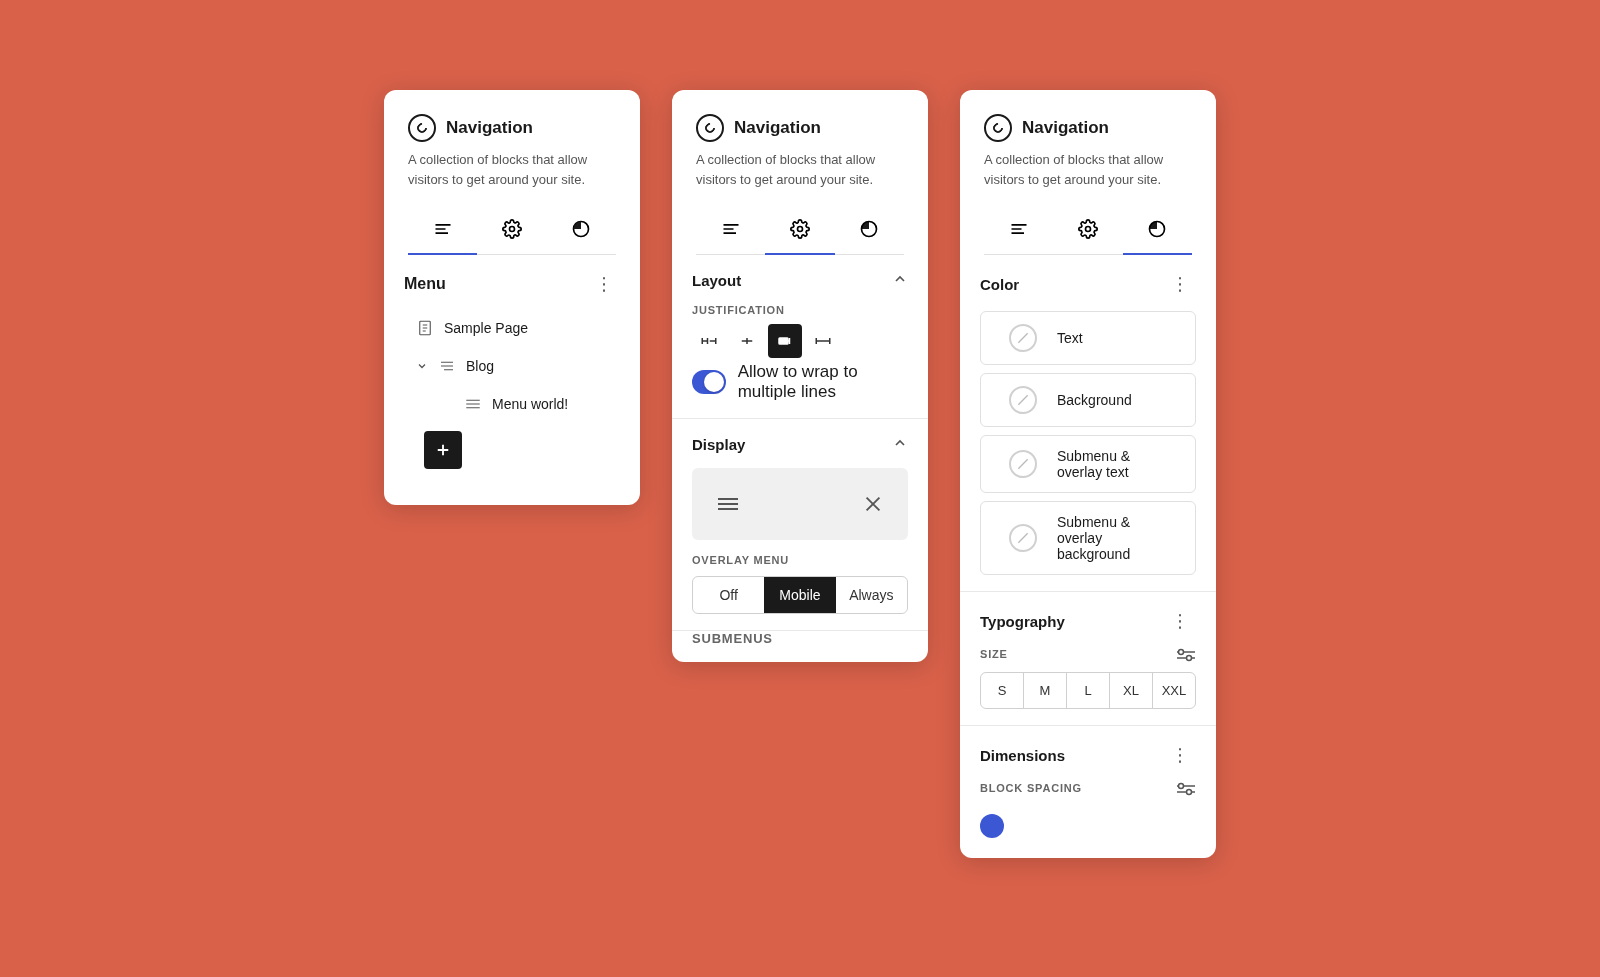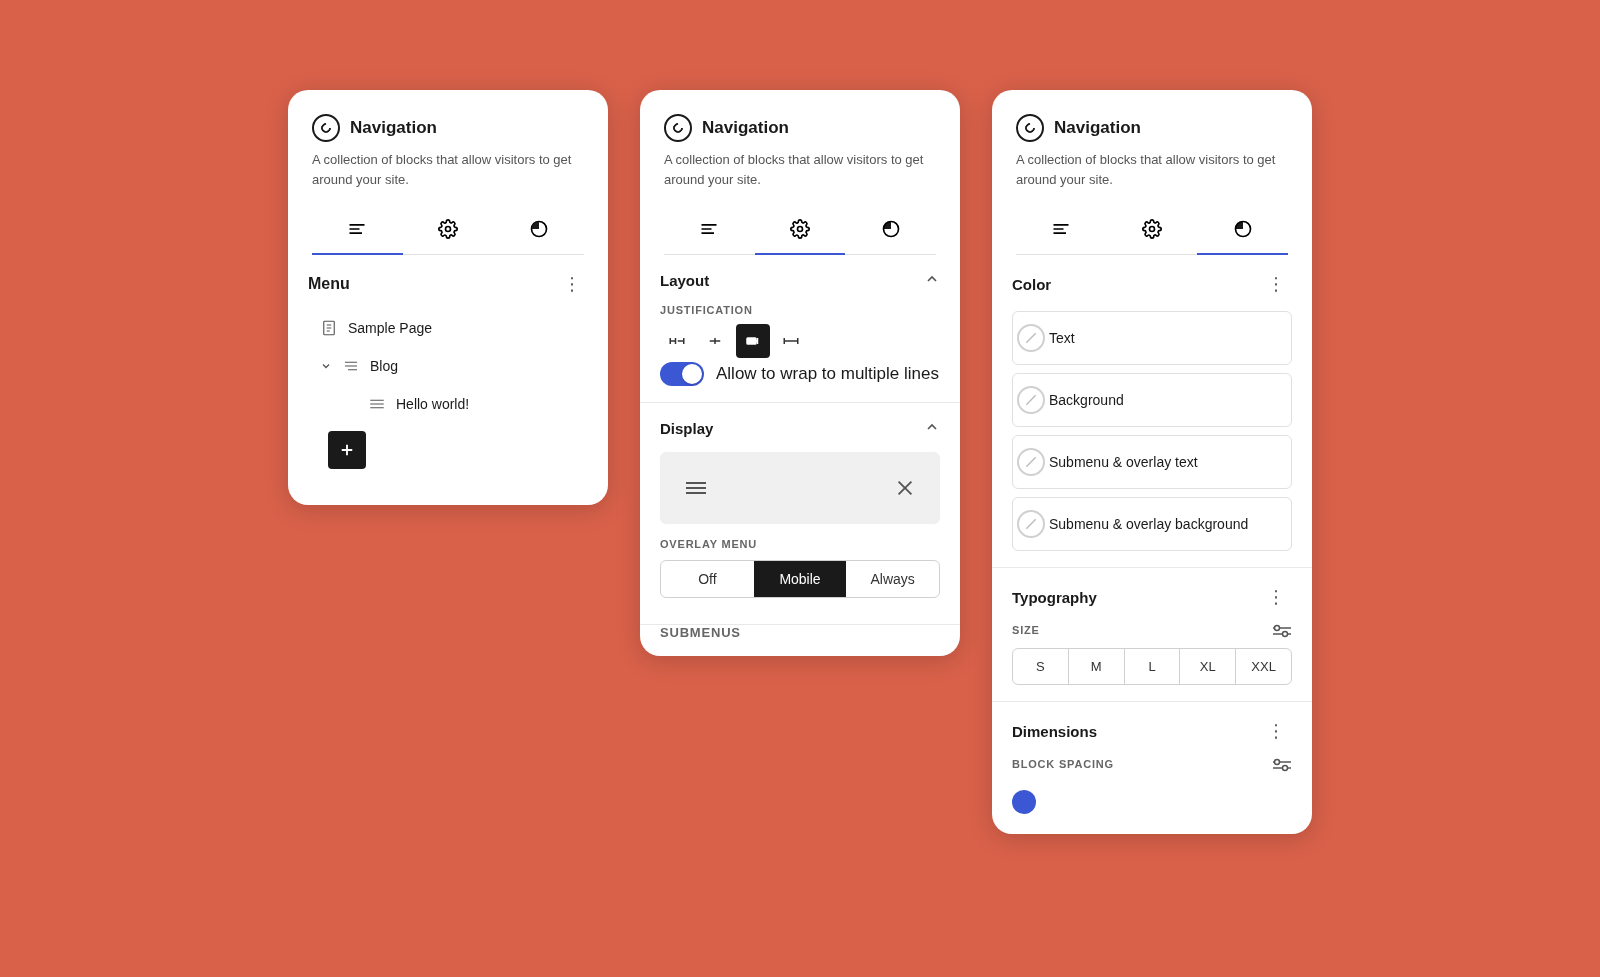--- a/index.html
+++ b/index.html
@@ -12,22 +12,22 @@
       justify-content: center;
       padding: 90px 40px;
     }
     .panels-container {
       display: flex;
       gap: 32px;
       align-items: flex-start;
     }
     .panel {
       background: #fff;
-      border-radius: 20px;
-      width: 320px;
+      border-radius: 12px;
+      width: 256px;
       overflow: hidden;
       box-shadow: 0 4px 24px rgba(0,0,0,0.18);
     }
     .panel-header {
       padding: 24px 24px 0 24px;
     }
     .panel-title-row {
       display: flex;
       align-items: center;
       gap: 10px;
@@ -257,21 +257,20 @@
       color: #666;
       letter-spacing: 0.8px;
       text-transform: uppercase;
       margin-bottom: 10px;
     }
     .button-group {
       display: flex;
       border: 1.5px solid #d0d0d0;
       border-radius: 6px;
       overflow: hidden;
-      margin-bottom: 10px;
     }
     .group-btn {
       flex: 1;
       padding: 10px 0;
       font-size: 14px;
       font-weight: 500;
       background: none;
       border: none;
       cursor: pointer;
       color: #333;
@@ -292,22 +291,22 @@
       color: #666;
       letter-spacing: 0.8px;
       text-transform: uppercase;
       padding: 0 20px 16px;
     }
 
     
     .color-item {
       display: flex;
       align-items: center;
-      gap: 4px;
-      padding: 12px 4px;
+      gap: 20px;
+      padding: 12px 28px;
       border: 1px solid #e0e0e0;
       border-radius: 6px;
       margin-bottom: 8px;
       cursor: pointer;
     }
     .color-item:last-child { margin-bottom: 0; }
     .color-circle {
       width: 28px;
       height: 28px;
       border-radius: 50%;
@@ -426,21 +425,21 @@
             <line x1="8" y1="17" x2="20" y2="17"></line>
           </svg>
           <span>Blog</span>
         </div>
         <div class="menu-item menu-item-sub2">
           <svg class="menu-item-icon" viewBox="0 0 24 24" fill="none" stroke="currentColor" stroke-width="1.5">
             <line x1="3" y1="7" x2="21" y2="7"></line>
             <line x1="3" y1="12" x2="21" y2="12"></line>
             <line x1="3" y1="17" x2="21" y2="17"></line>
           </svg>
-          <span>Hello world!</span>
+          <span>Menu world!</span>
         </div>
       </div>
       <button class="add-btn">
         <svg viewBox="0 0 24 24" fill="none" stroke="white" stroke-width="2.5">
           <line x1="12" y1="5" x2="12" y2="19"></line>
           <line x1="5" y1="12" x2="19" y2="12"></line>
         </svg>
       </button>
     </div>
   </div>

